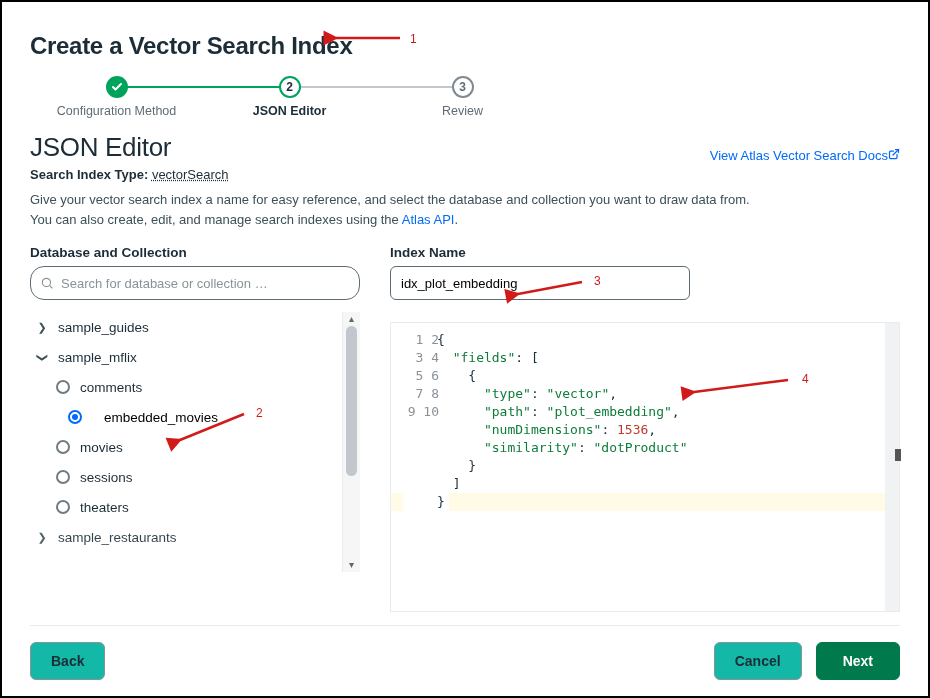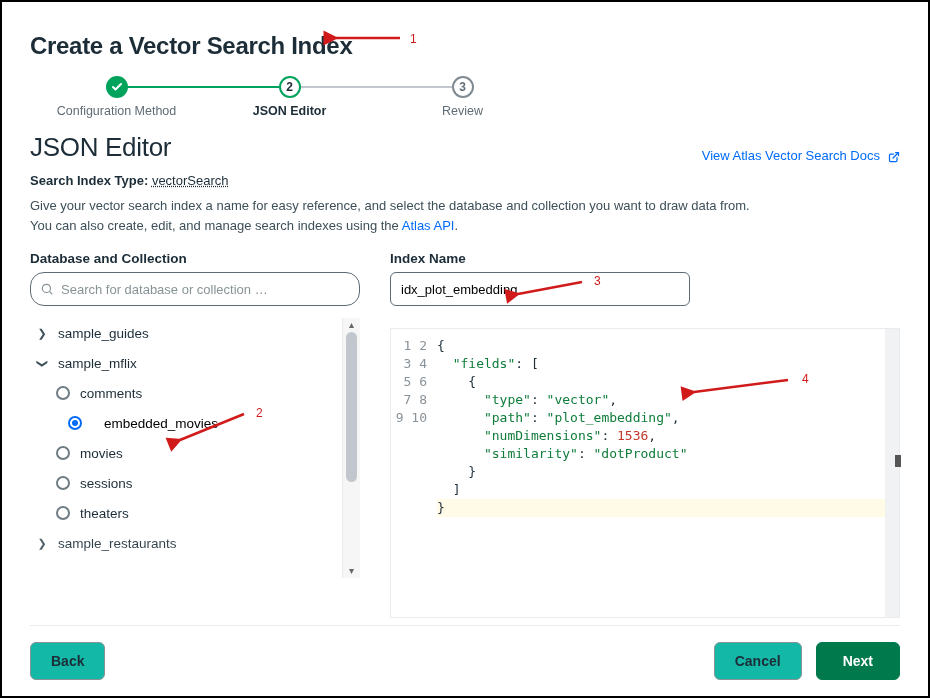--- a/index.html
+++ b/index.html
@@ -14,22 +14,22 @@
   .circle.current { border:2px solid #00a35c; color:#1c2d38; }
   .circle.future { border:2px solid #808a92; color:#5f6c75; }
   .step .label { margin-top:6px; font-size:12.5px; color:#5f6c75; }
   .step .label.current { color:#1c2d38; font-weight:600; }
   .line { position:absolute; top:10px; height:2px; z-index:1; }
   .line1 { left:86px; width:173px; background:#00a35c; }
   .line2 { left:259px; width:173px; background:#c1c7cc; }
   
   .section-hdr { display:flex; align-items:flex-end; justify-content:space-between; margin-top:8px; }
   .section-hdr h2 { font-size:26px; font-weight:400; margin:0; color:#1c2d38; letter-spacing:-0.3px; }
-  .docs-link { color:#016bf8; font-size:13px; font-weight:500; display:inline-flex; align-items:flex-end; gap:8px; text-decoration:none; }
-  .sit { margin-top:10px; font-size:13px; }
+  .docs-link { color:#016bf8; font-size:13px; font-weight:500; display:inline-flex; align-items:flex-start; gap:0; text-decoration:none; }
+  .sit { margin-top:4px; font-size:13px; }
   .sit b{ font-weight:700; }
   .sit .val { text-decoration: underline dotted; }
   .desc { margin-top:8px; font-size:13px; line-height:1.5; color:#3d4f58; max-width:720px; }
   .desc a { color:#016bf8; text-decoration:none; }
   
   .cols { display:flex; gap:30px; margin-top:16px; }
   .left { width:330px; }
   .right { flex:1; min-width:0; }
   .field-label { font-weight:700; font-size:13.5px; margin-bottom:6px; }
   .search-wrap { position:relative; }
@@ -48,21 +48,21 @@
   .tree-item.coll { padding-left:26px; }
   .chev { width:12px; display:inline-flex; justify-content:center; color:#3d4f58; font-size:11px; }
   .radio { width:14px; height:14px; border:2px solid #707c83; border-radius:50%; display:inline-flex; align-items:center; justify-content:center; flex:none; }
   .radio.sel { border-color:#016bf8; }
   .radio.sel::after { content:""; width:6px; height:6px; background:#016bf8; border-radius:50%; }
   .coll.sel span { color:#000000;margin-left:12px; }
   .tree .truncated { opacity:0.9; }
   
   .input-box { width:300px; height:34px; border:1px solid #5d6c74; border-radius:6px; padding:0 10px; font-size:13px; }
   .editor { margin-top:22px; position:relative; background:#fff; border:1px solid #e9ebee; border-top:1px solid #e9ebee; height:290px; }
-  .editor .gutter { position:absolute; left:0; top:0; bottom:0; width:46px; background:#fff; text-align:right; padding:8px 10px 0 0; font-family:"SFMono-Regular",Consolas,Menlo,monospace; font-size:13px; color:#8a9299; line-height:18px; }
+  .editor .gutter { position:absolute; left:12px; top:0; bottom:0; width:46px; background:#fff; text-align:right; padding:8px 10px 0 0; font-family:"SFMono-Regular",Consolas,Menlo,monospace; font-size:13px; color:#8a9299; line-height:18px; }
   .editor .code { position:absolute; left:46px; right:14px; top:8px; bottom:0; white-space:pre; font-family:"SFMono-Regular",Consolas,Menlo,monospace; font-size:13px; line-height:18px; color:#1c2d38;}
   .tok-key{ color:#0e7c3a; }
   .tok-str{ color:#0e7c3a; }
   .tok-num{ color:#c0392b; }
   .hl-line { position:absolute; left:0; right:0; height:18px; background:#fffbe6; }
   .rscroll { position:absolute; right:0; top:0; bottom:0; width:14px; background:#f1f2f4;}
   .rtick { position:absolute; right:-2px; top:126px; width:6px; height:12px; background:#555;}
   hr.footline { border:none; border-top:1px solid #e9ebee; margin:0; position:absolute; left:28px; right:28px; bottom:70px;}
   .footer { position:absolute; left:0; right:0; bottom:0; height:70px; display:flex; align-items:center; justify-content:space-between; padding:0 28px; background:#fff;}
   .btn { height:38px; border-radius:6px; font-size:14px; font-weight:600; padding:0 20px; cursor:pointer; display:inline-flex; align-items:center; }

